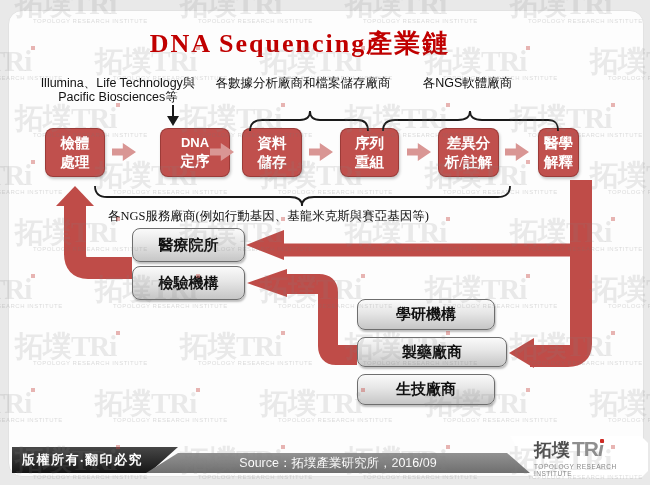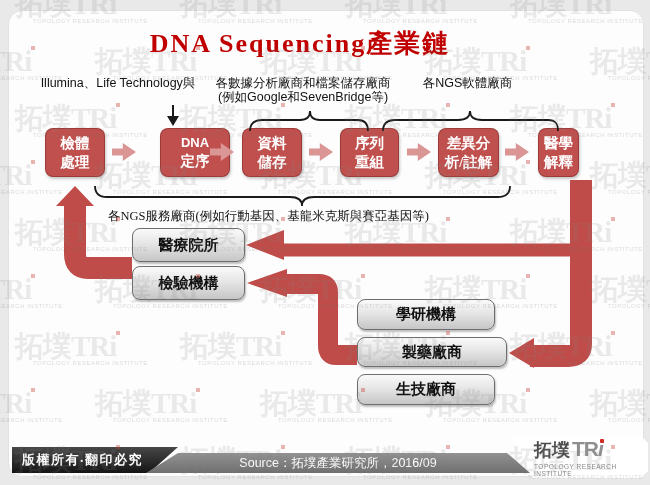--- a/index.html
+++ b/index.html
@@ -98,24 +98,24 @@
 </style>
 </head>
 <body>
 
 <div class="slide"></div>
 
 <div class="title">DNA Sequencing產業鏈</div>
 
 <div class="anno anno-1">
   <div>Illumina、Life Technology與</div>
+  <div>Pacific Biosciences等</div>
 </div>
 <div class="anno anno-2">
   <div>各數據分析廠商和檔案儲存廠商</div>
-  <div>(例如Google和SevenBridge等)</div>
 </div>
 <div class="anno anno-3">
   <div>各NGS軟體廠商</div>
 </div>
 
 <div class="ngs-service-label">各NGS服務廠商(例如行動基因、基龍米克斯與賽亞基因等)</div>
 
 <div class="chain-box" style="left:45px;width:60px">
   <div>檢體</div>
   <div>處理</div>

